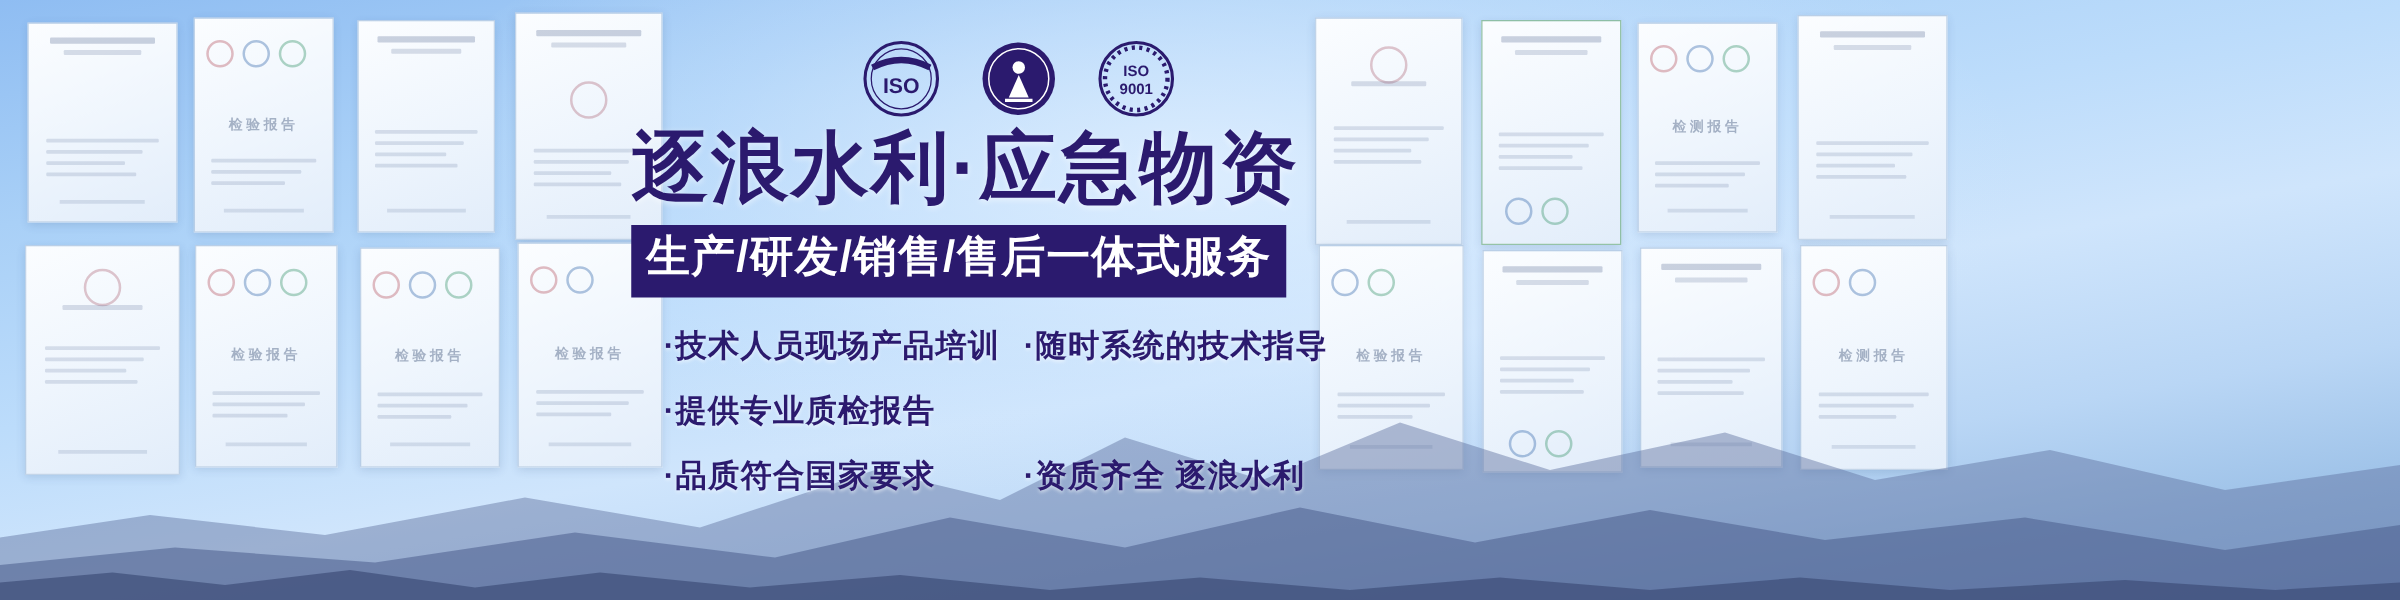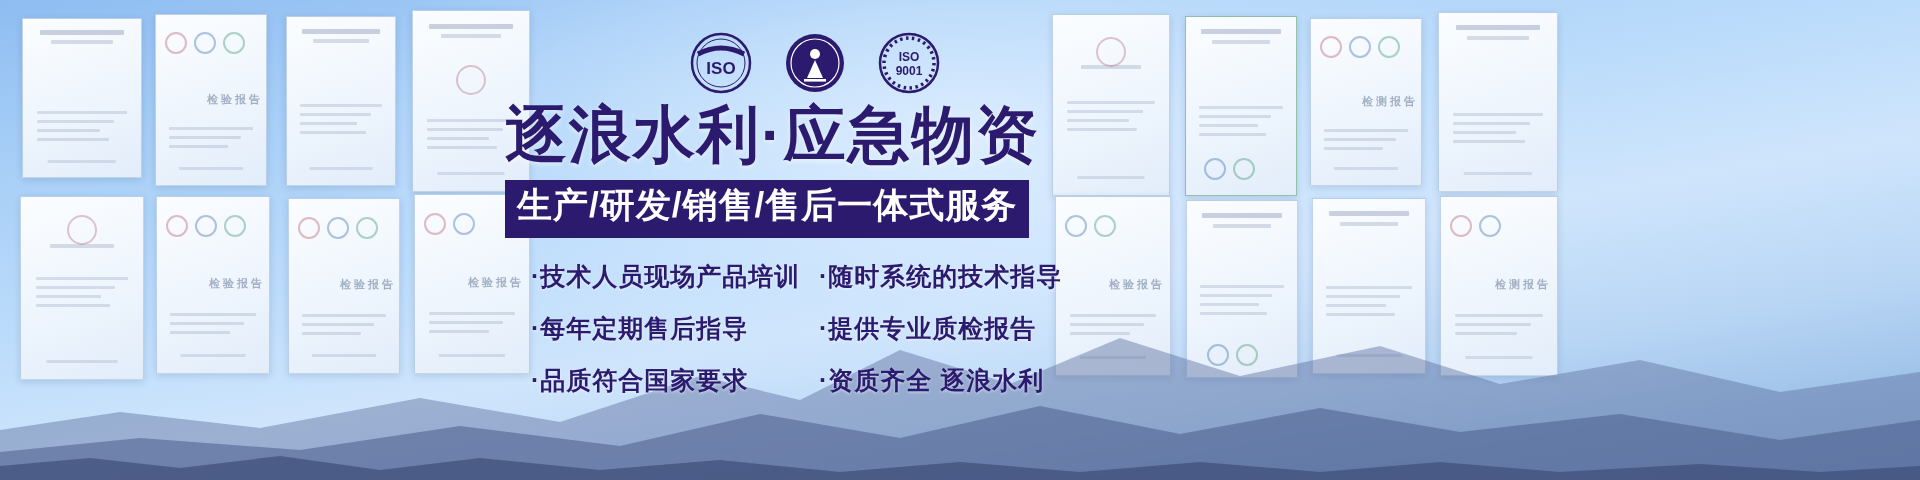--- a/index.html
+++ b/index.html
@@ -36,21 +36,21 @@
     background:rgba(90,110,150,.22); border-radius:1px;
   }
   .cert .seal {
     position:absolute; left:50%; top:30%; transform:translateX(-50%);
     width:30px; height:30px; border-radius:50%;
     border:2px solid rgba(160,70,90,.30);
   }
   .cert .title {
     position:absolute; left:50%; top:45%; transform:translateX(-50%);
     font-size:11px; letter-spacing:3px; color:rgba(60,80,120,.42);
-    white-space:nowrap; font-weight:700;margin-left:24px;
+    white-space:nowrap; font-weight:700;
   }
   .cert .lines { position:absolute; left:12%; top:58%; width:76%; }
   .cert .lines i {
     display:block; height:3px; margin-bottom:6px; border-radius:1px;
     background:rgba(95,115,155,.20);
   }
   .cert .lines i:nth-child(2){ width:86%; }
   .cert .lines i:nth-child(3){ width:70%; }
   .cert .lines i:nth-child(4){ width:80%; }
   .cert .foot {
@@ -354,21 +354,20 @@
     <div class="headline">逐浪水利·应急物资</div>
 
     <div class="subbar">生产/研发/销售/售后一体式服务</div>
 
     <div class="bullets">
       <div class="brow">
         <span class="bitem c1">·技术人员现场产品培训</span>
         <span class="bitem">·随时系统的技术指导</span>
       </div>
       <div class="brow">
-        <span class="bitem c1">·每年定期售后指导</span>
         <span class="bitem">·提供专业质检报告</span>
       </div>
       <div class="brow">
         <span class="bitem c1">·品质符合国家要求</span>
         <span class="bitem">·资质齐全 逐浪水利</span>
       </div>
     </div>
   </div>
 
 </div>

